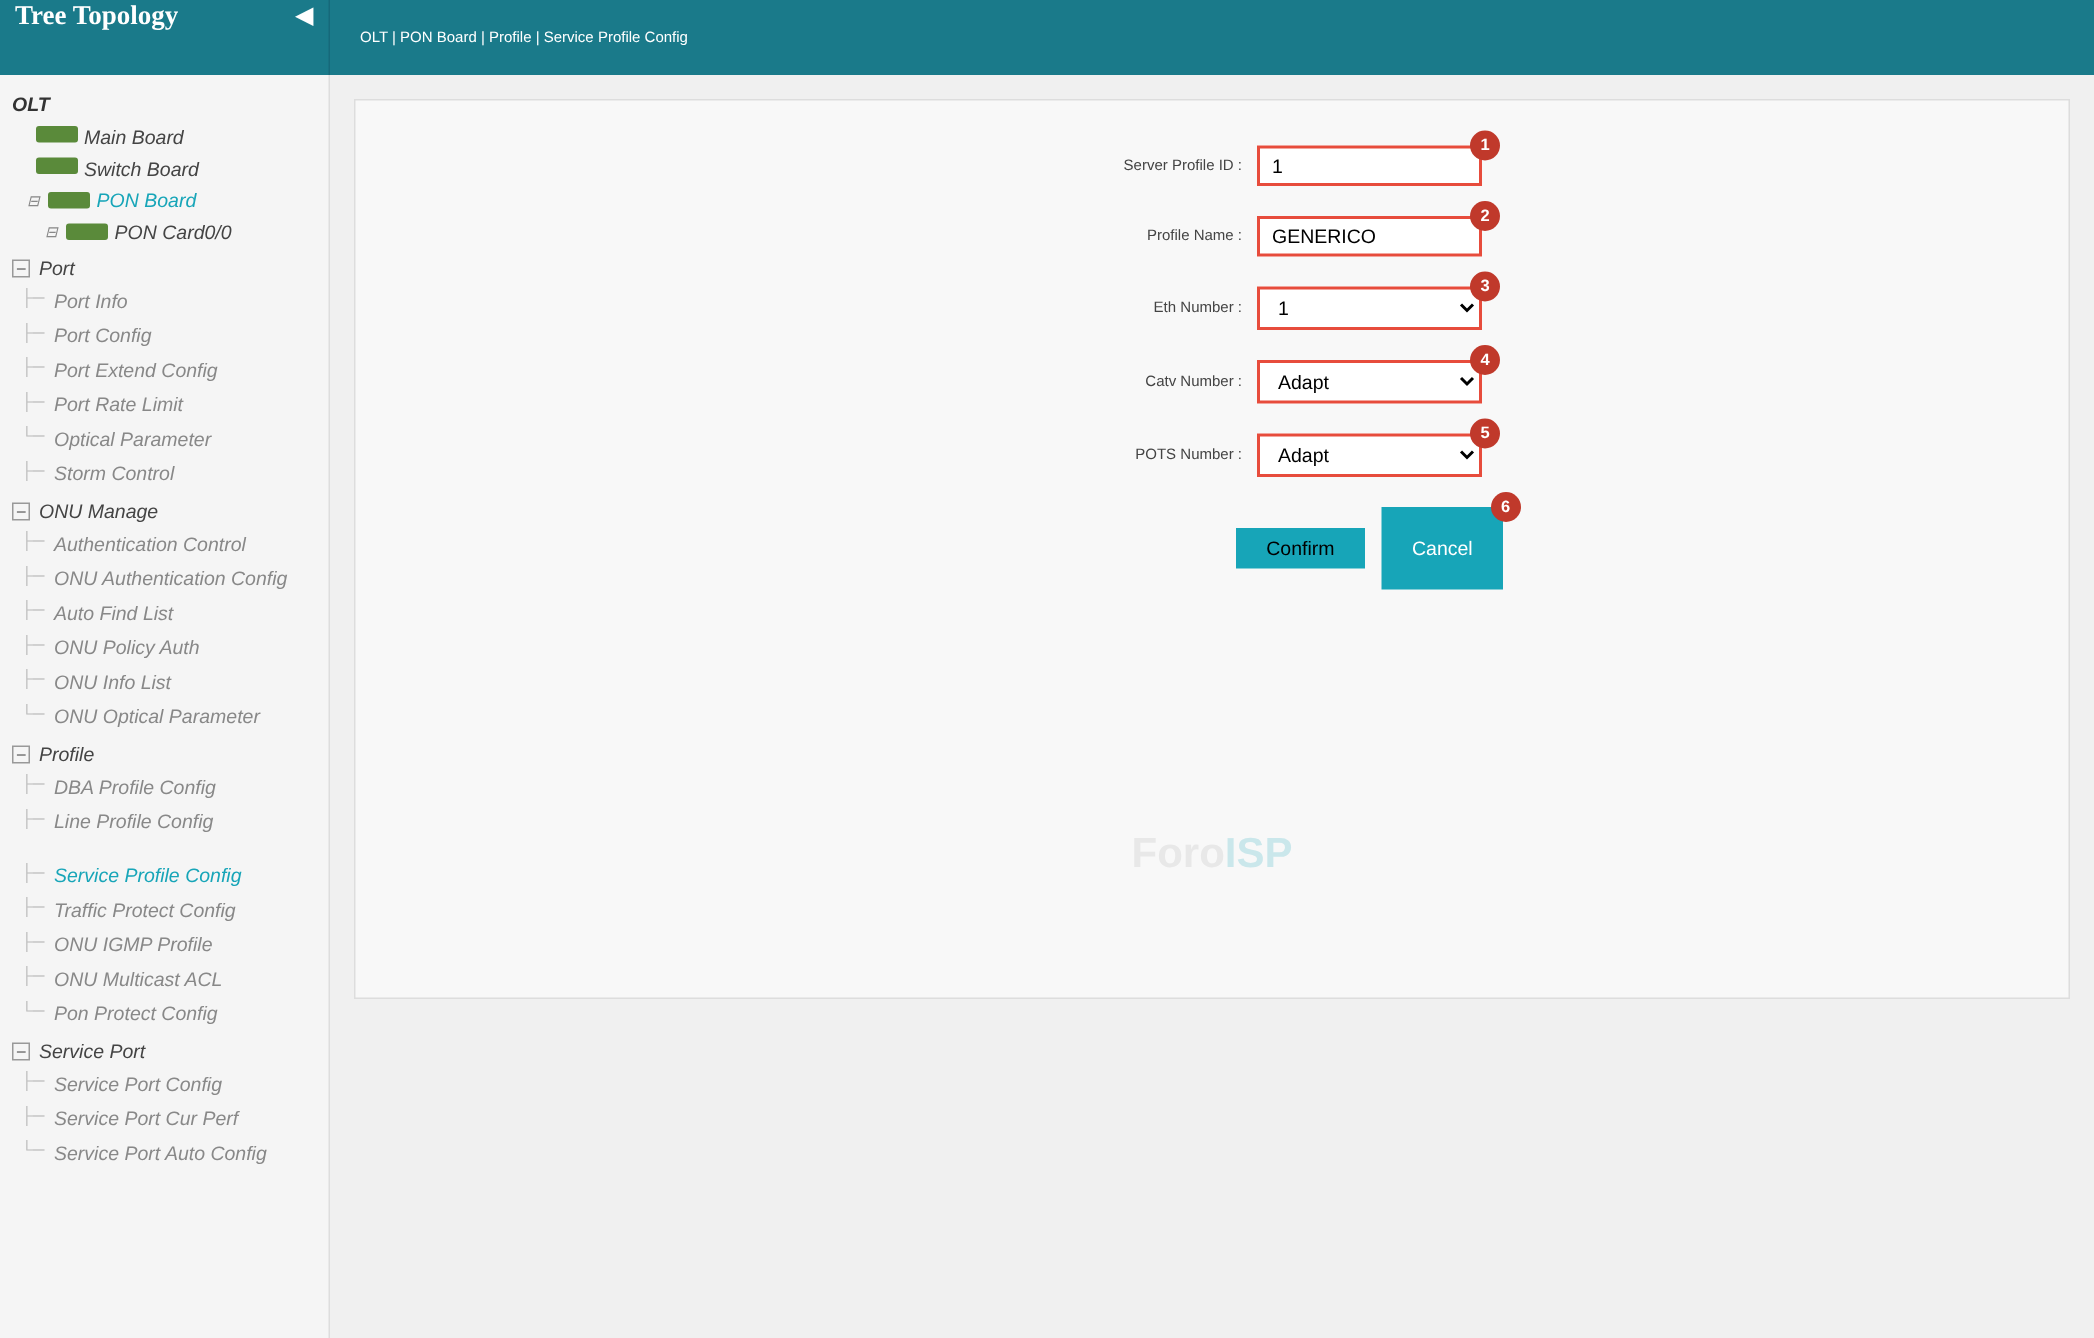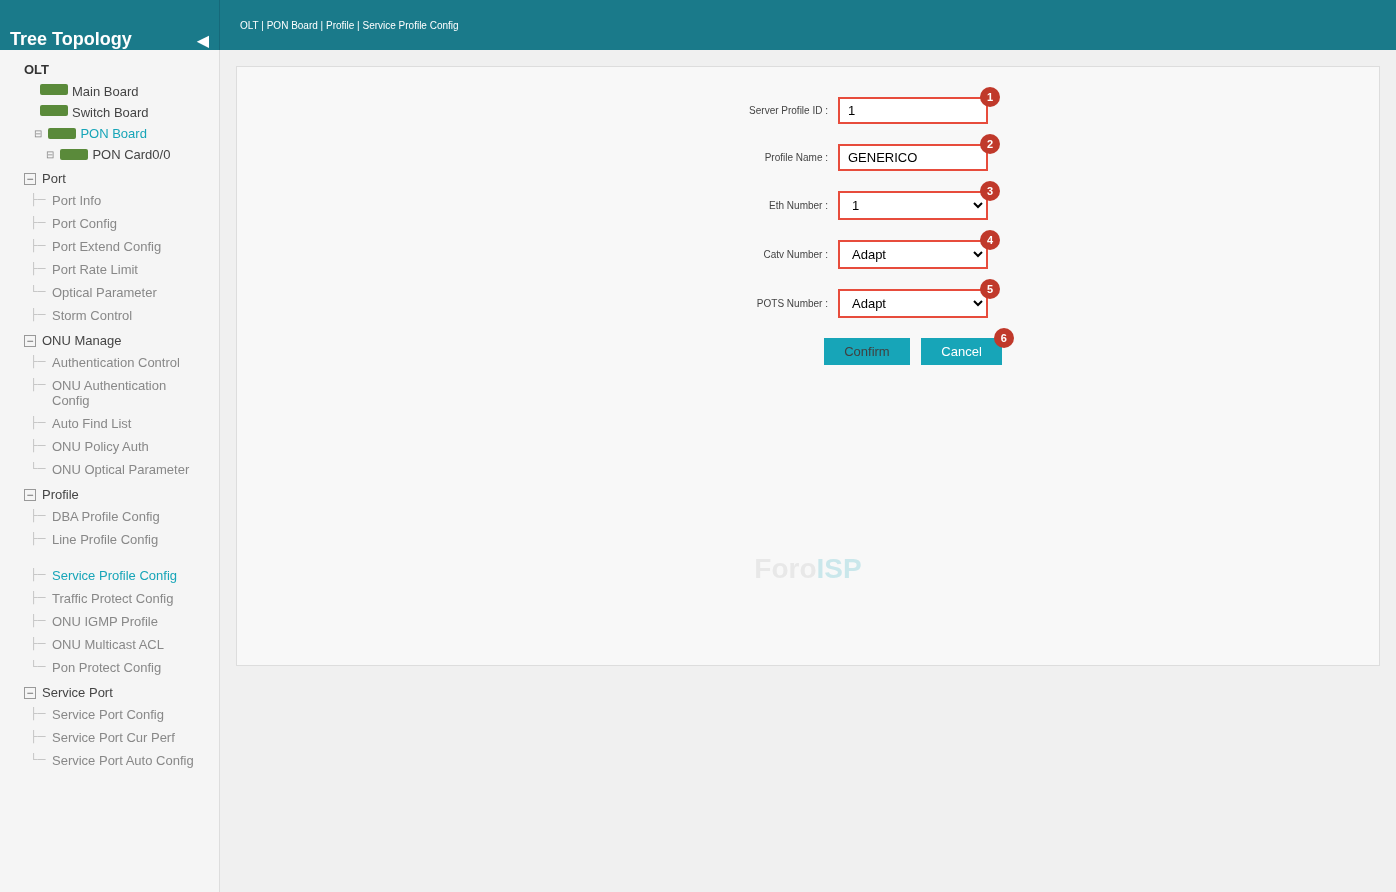--- a/index.html
+++ b/index.html
@@ -11,25 +11,26 @@
       color: white;
       display: flex;
       align-items: center;
       height: 50px;
     }
     #sidebar-header {
       width: 220px;
       min-width: 220px;
       background: #1a7a8a;
       display: flex;
-      align-items: flex-end;
+      align-items: flex-start;
       justify-content: space-between;
       padding: 0 10px;
       height: 100%;
       border-right: 1px solid #16697a;
+      font-family: Liberation Serif, serif;
     }
     #sidebar-header-title {
       font-size: 18px;
       font-weight: bold;
       color: white;
     }
     #collapse-icon {
       color: white;
       font-size: 16px;
       cursor: pointer;
@@ -47,21 +48,22 @@
       height: calc(100vh - 50px);
     }
 
     
     #sidebar {
       width: 220px;
       min-width: 220px;
       background: #f5f5f5;
       border-right: 1px solid #ddd;
       overflow-y: auto;
-      padding: 8px 16px;
+      padding: 8px 0;
+      font-style: italic;
     }
 
     
     .section-header {
       display: flex;
       align-items: center;
       gap: 6px;
       padding: 6px 8px 3px 8px;
       color: #444;
       font-weight: normal;
@@ -158,32 +160,32 @@
       font-size: 11px;
       font-weight: bold;
       display: flex;
       align-items: center;
       justify-content: center;
       z-index: 10;
     }
 
     .btn-confirm {
       background: #17a5b8;
-      color: #404040;
+      color: #000000;
       border: none;
       padding: 6px 20px;
       cursor: pointer;
       font-size: 13px;
       margin-right: 8px;
     }
     .btn-cancel {
       background: #17a5b8;
       color: white;
       border: none;
-      padding: 6px 20px;
+      padding: 20px 20px;
       cursor: pointer;
       font-size: 13px;
     }
 
     .watermark {
       position: absolute;
       bottom: 80px;
       left: 50%;
       transform: translateX(-50%);
       opacity: 0.2;
@@ -283,20 +285,21 @@
     <div class="menu-item">Storm Control</div>
 
     <div class="section-header">
       <span class="minus-box">−</span>
       <span>ONU Manage</span>
     </div>
     <div class="menu-item">Authentication Control</div>
     <div class="menu-item">ONU Authentication Config</div>
     <div class="menu-item">Auto Find List</div>
     <div class="menu-item">ONU Policy Auth</div>
+    <div class="menu-item">ONU Info List</div>
     <div class="menu-item last">ONU Optical Parameter</div>
 
     <div class="section-header">
       <span class="minus-box">−</span>
       <span>Profile</span>
     </div>
     <div class="menu-item">DBA Profile Config</div>
     <div class="menu-item">Line Profile Config</div>
     <div class="menu-item active" style="color:#17a5b8;">Service Profile Config</div>
     <div class="menu-item">Traffic Protect Config</div>

